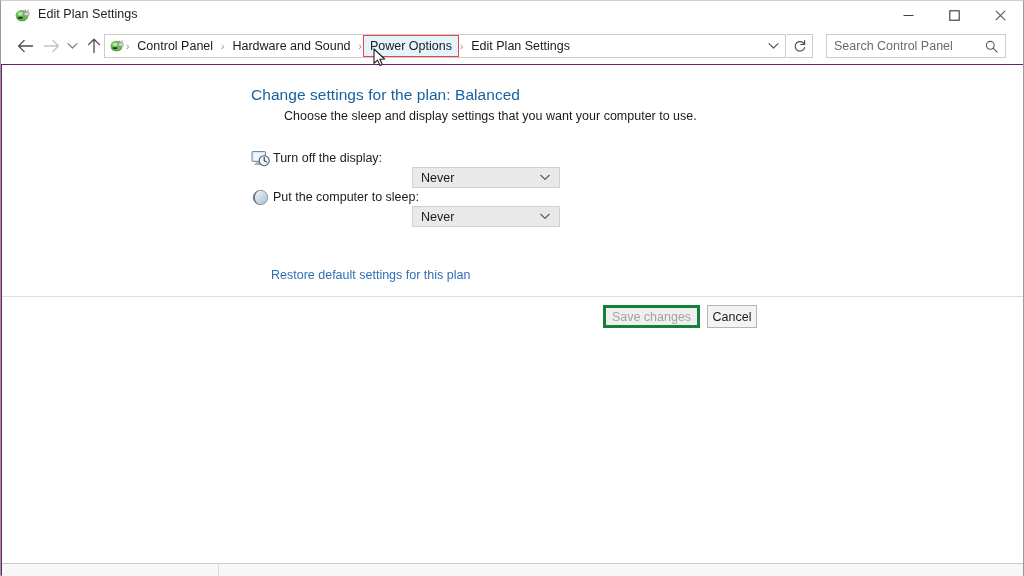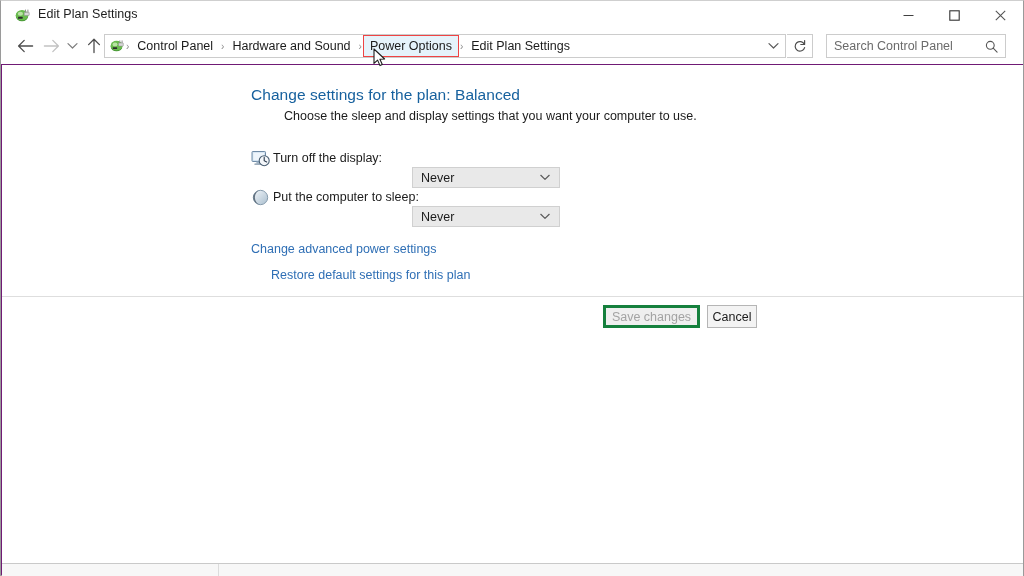--- a/index.html
+++ b/index.html
@@ -491,21 +491,20 @@
       <div class="combo">
         <span class="combo-value">Never</span>
         <span class="combo-arrow">
           <svg width="10" height="7" viewBox="0 0 10 7">
             <path d="M0.8 1.3 L5 5.4 L9.2 1.3" stroke="#5a5a5a" stroke-width="1.2" fill="none" stroke-linecap="round" stroke-linejoin="round"></path>
           </svg>
         </span>
       </div>
     </div>
 
-    <a class="link" id="link-advanced" href="#">Change advanced power settings</a>
     <a class="link" id="link-restore" href="#">Restore default settings for this plan</a>
   </div>
 
   <div id="divider"></div>
   <div id="buttonbar">
     <button class="dlg-btn" id="btn-save" disabled="">Save changes</button>
     <button class="dlg-btn" id="btn-cancel">Cancel</button>
   </div>
 
   <div id="lower-pane"></div>

